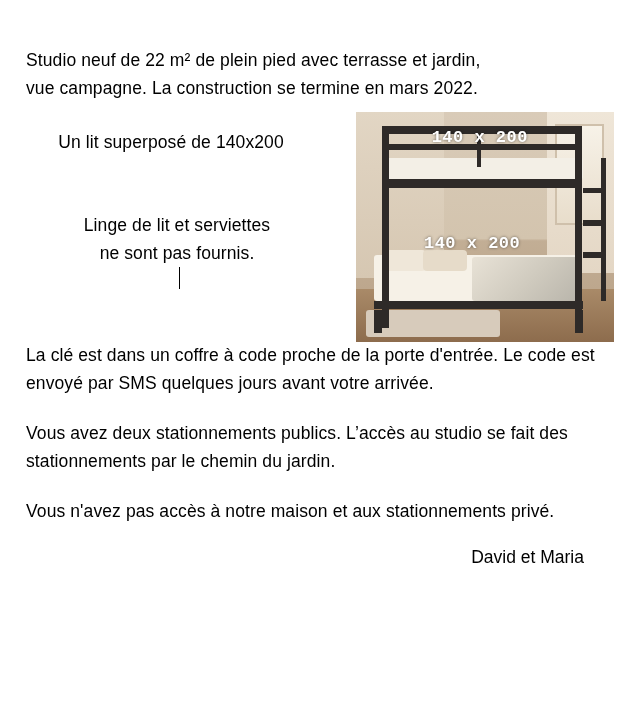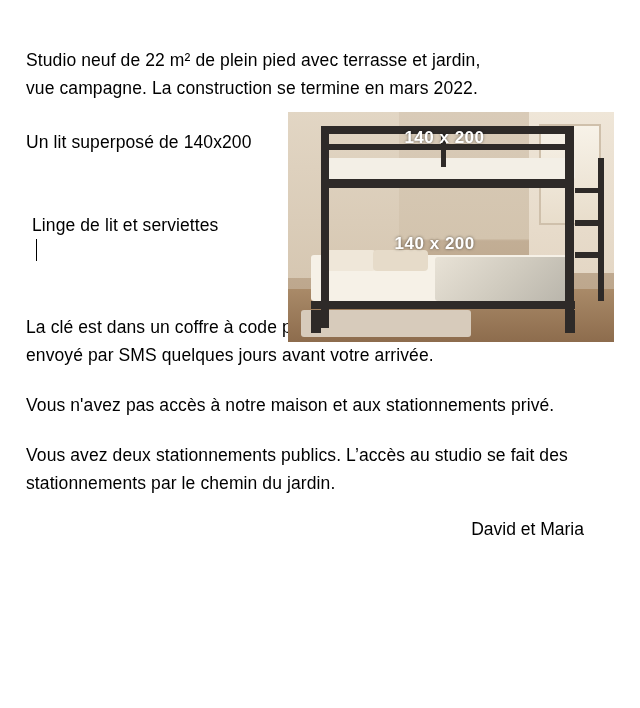--- a/index.html
+++ b/index.html
@@ -32,24 +32,25 @@
   .block-intro {
     width: 588px;
   }
   .flow {
     position: relative;
   }
   .img-wrap {
     position: absolute;
     right: 0;
     top: 66px;
-    width: 326px;
+    width: 258px;
     height: 230px;
     overflow: hidden;
     background: #c4b5fd;
+    font-family: Liberation Mono, monospace;
   }
   
   .photo {
     position: absolute;
     inset: 0;
     background:
       linear-gradient(to bottom, #d9cbb8 0%, #d3c4ae 55%, #c2ae95 56%, #b89f84 100%);
   }
   .wall-left {
     position: absolute;
@@ -147,20 +148,21 @@
     transform: translateX(-50%);
     font-size: 17px;
     font-weight: bold;
     color: #ffffff;
     text-shadow: 0 0 3px rgba(0,0,0,.55);
     letter-spacing: .5px;
     white-space: nowrap;
   }
   .left-col {
     width: 290px;
+    text-align: center;
   }
   .spacer-1 { height: 26px; }
   .spacer-2 { height: 24px; }
   .indent { padding-left: 6px; margin-top: 31px; }
   .caret {
     display: inline-block;
     width: 1px;
     height: 22px;
     background: #000;
     margin-left: 0px;
@@ -222,32 +224,33 @@
     <div class="spacer-1"></div>
 
     <div class="left-col">
       <p class="para">Un lit superposé de 140x200</p>
     </div>
 
     <div class="spacer-2"></div>
 
     <div class="left-col indent">
       <p class="para">Linge de lit et serviettes</p>
+      <p class="para">ne sont pas fournis.</p>
       <div class="caret-line">
         <span class="caret"></span>
       </div>
     </div>
 
     <div class="after-image">
       <div class="block">
         <p class="para">La clé est dans un coffre à code proche de la porte d'entrée. Le code est envoyé par SMS quelques jours avant votre arrivée.</p>
       </div>
       <div class="block">
+        <p class="para">Vous avez deux stationnements publics. L’accès au studio se fait des stationnements par le chemin du jardin.</p>
+      </div>
+      <div class="block">
         <p class="para">Vous n'avez pas accès à notre maison et aux stationnements privé.</p>
-      </div>
-      <div class="block">
-        <p class="para">Vous avez deux stationnements publics. L’accès au studio se fait des stationnements par le chemin du jardin.</p>
       </div>
       <div class="signature">David et Maria</div>
     </div>
 
   </div>
 </div>
 
 </body></html>

